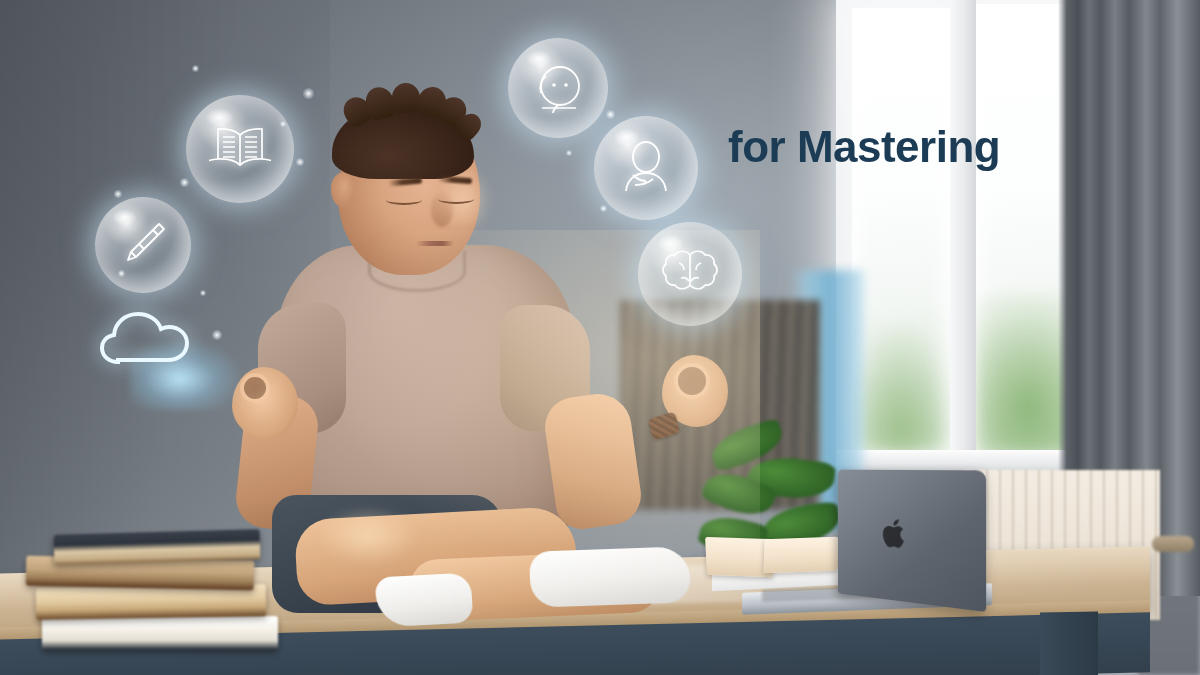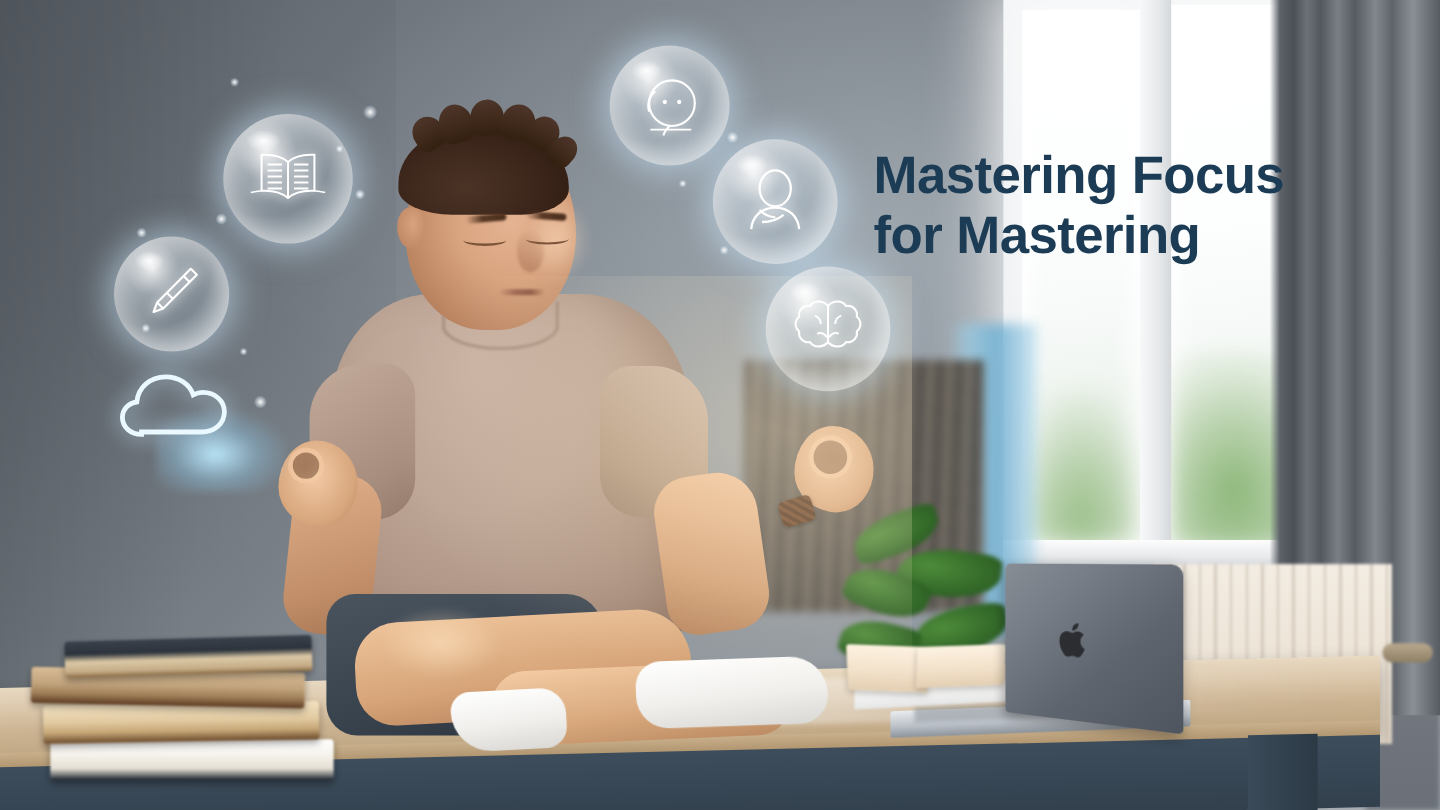--- a/index.html
+++ b/index.html
@@ -602,17 +602,16 @@
   <div class="sparkle" style="left:180px; top:178px; width:9px;  height:9px;"></div>
   <div class="sparkle" style="left:114px; top:190px; width:8px;  height:8px;"></div>
   <div class="sparkle" style="left:118px; top:270px; width:7px;  height:7px;"></div>
   <div class="sparkle" style="left:200px; top:290px; width:6px;  height:6px;"></div>
   <div class="sparkle" style="left:212px; top:330px; width:10px; height:10px;"></div>
   <div class="sparkle" style="left:606px; top:110px; width:9px;  height:9px;"></div>
   <div class="sparkle" style="left:600px; top:205px; width:7px;  height:7px;"></div>
   <div class="sparkle" style="left:566px; top:150px; width:6px;  height:6px;"></div>
 
   <div class="title">
-    <span class="title-line">Mastering Focus</span>
     <span class="title-line">for Mastering</span>
   </div>
 
 </div>
 
 </body></html>

